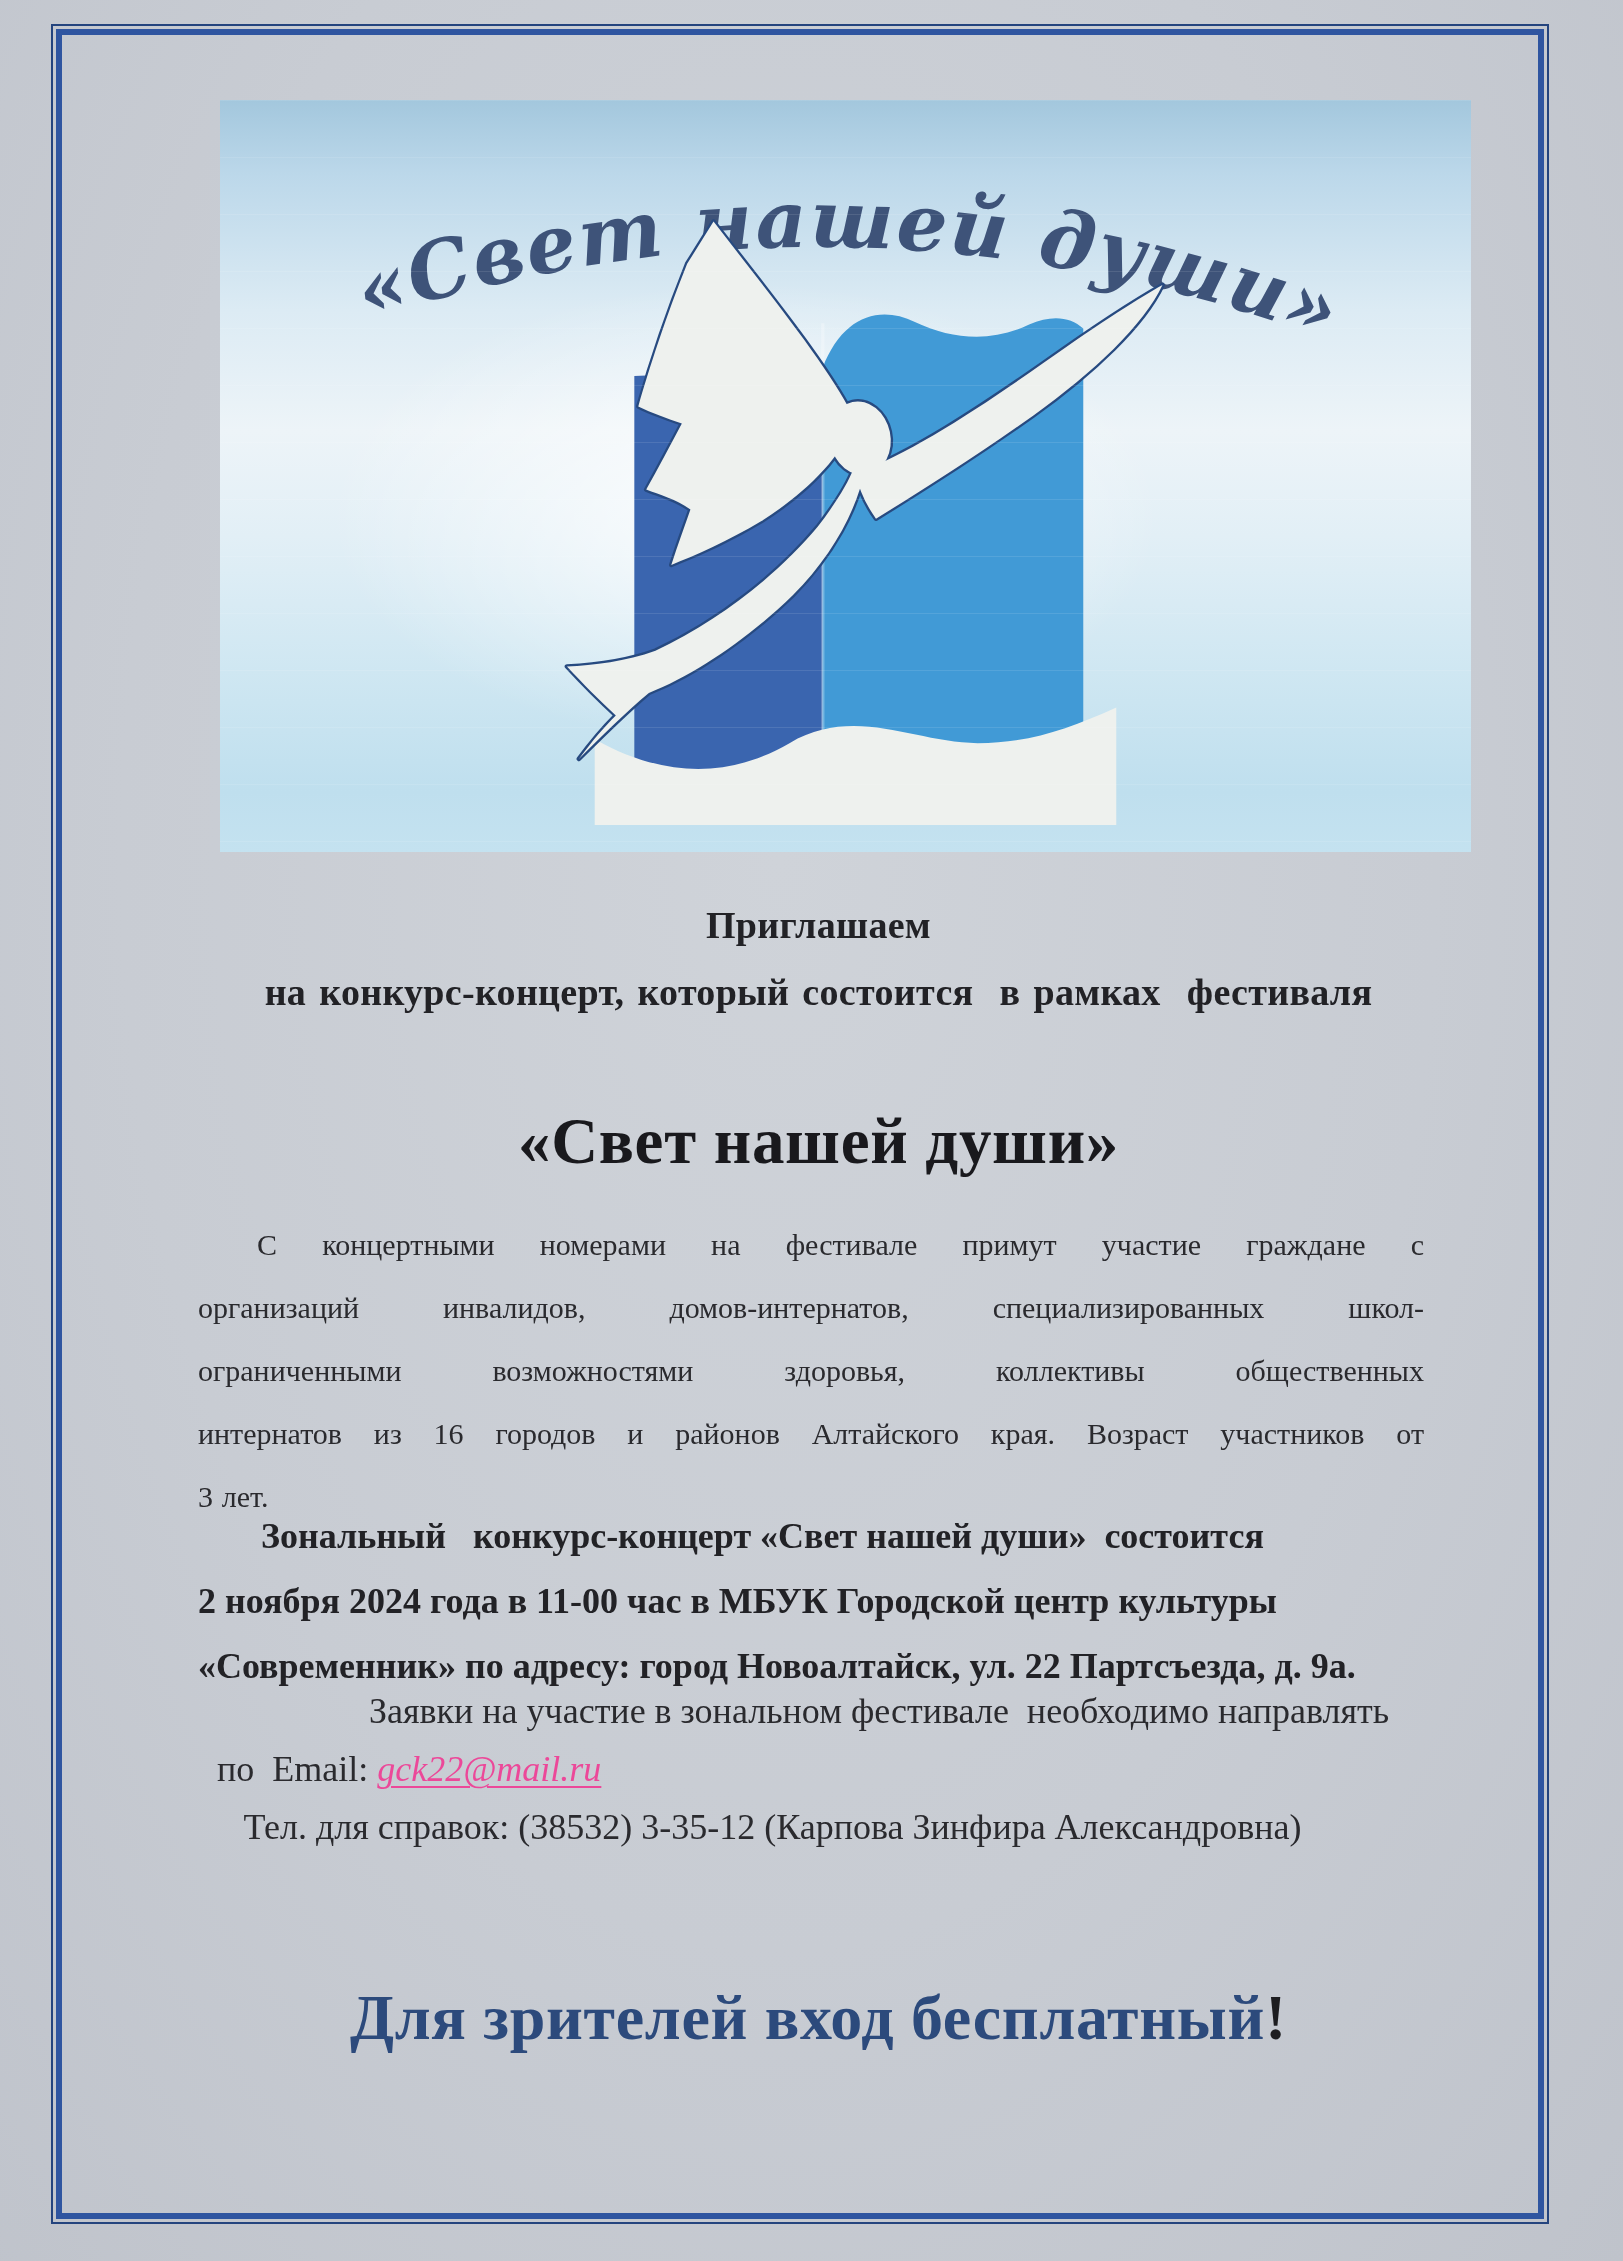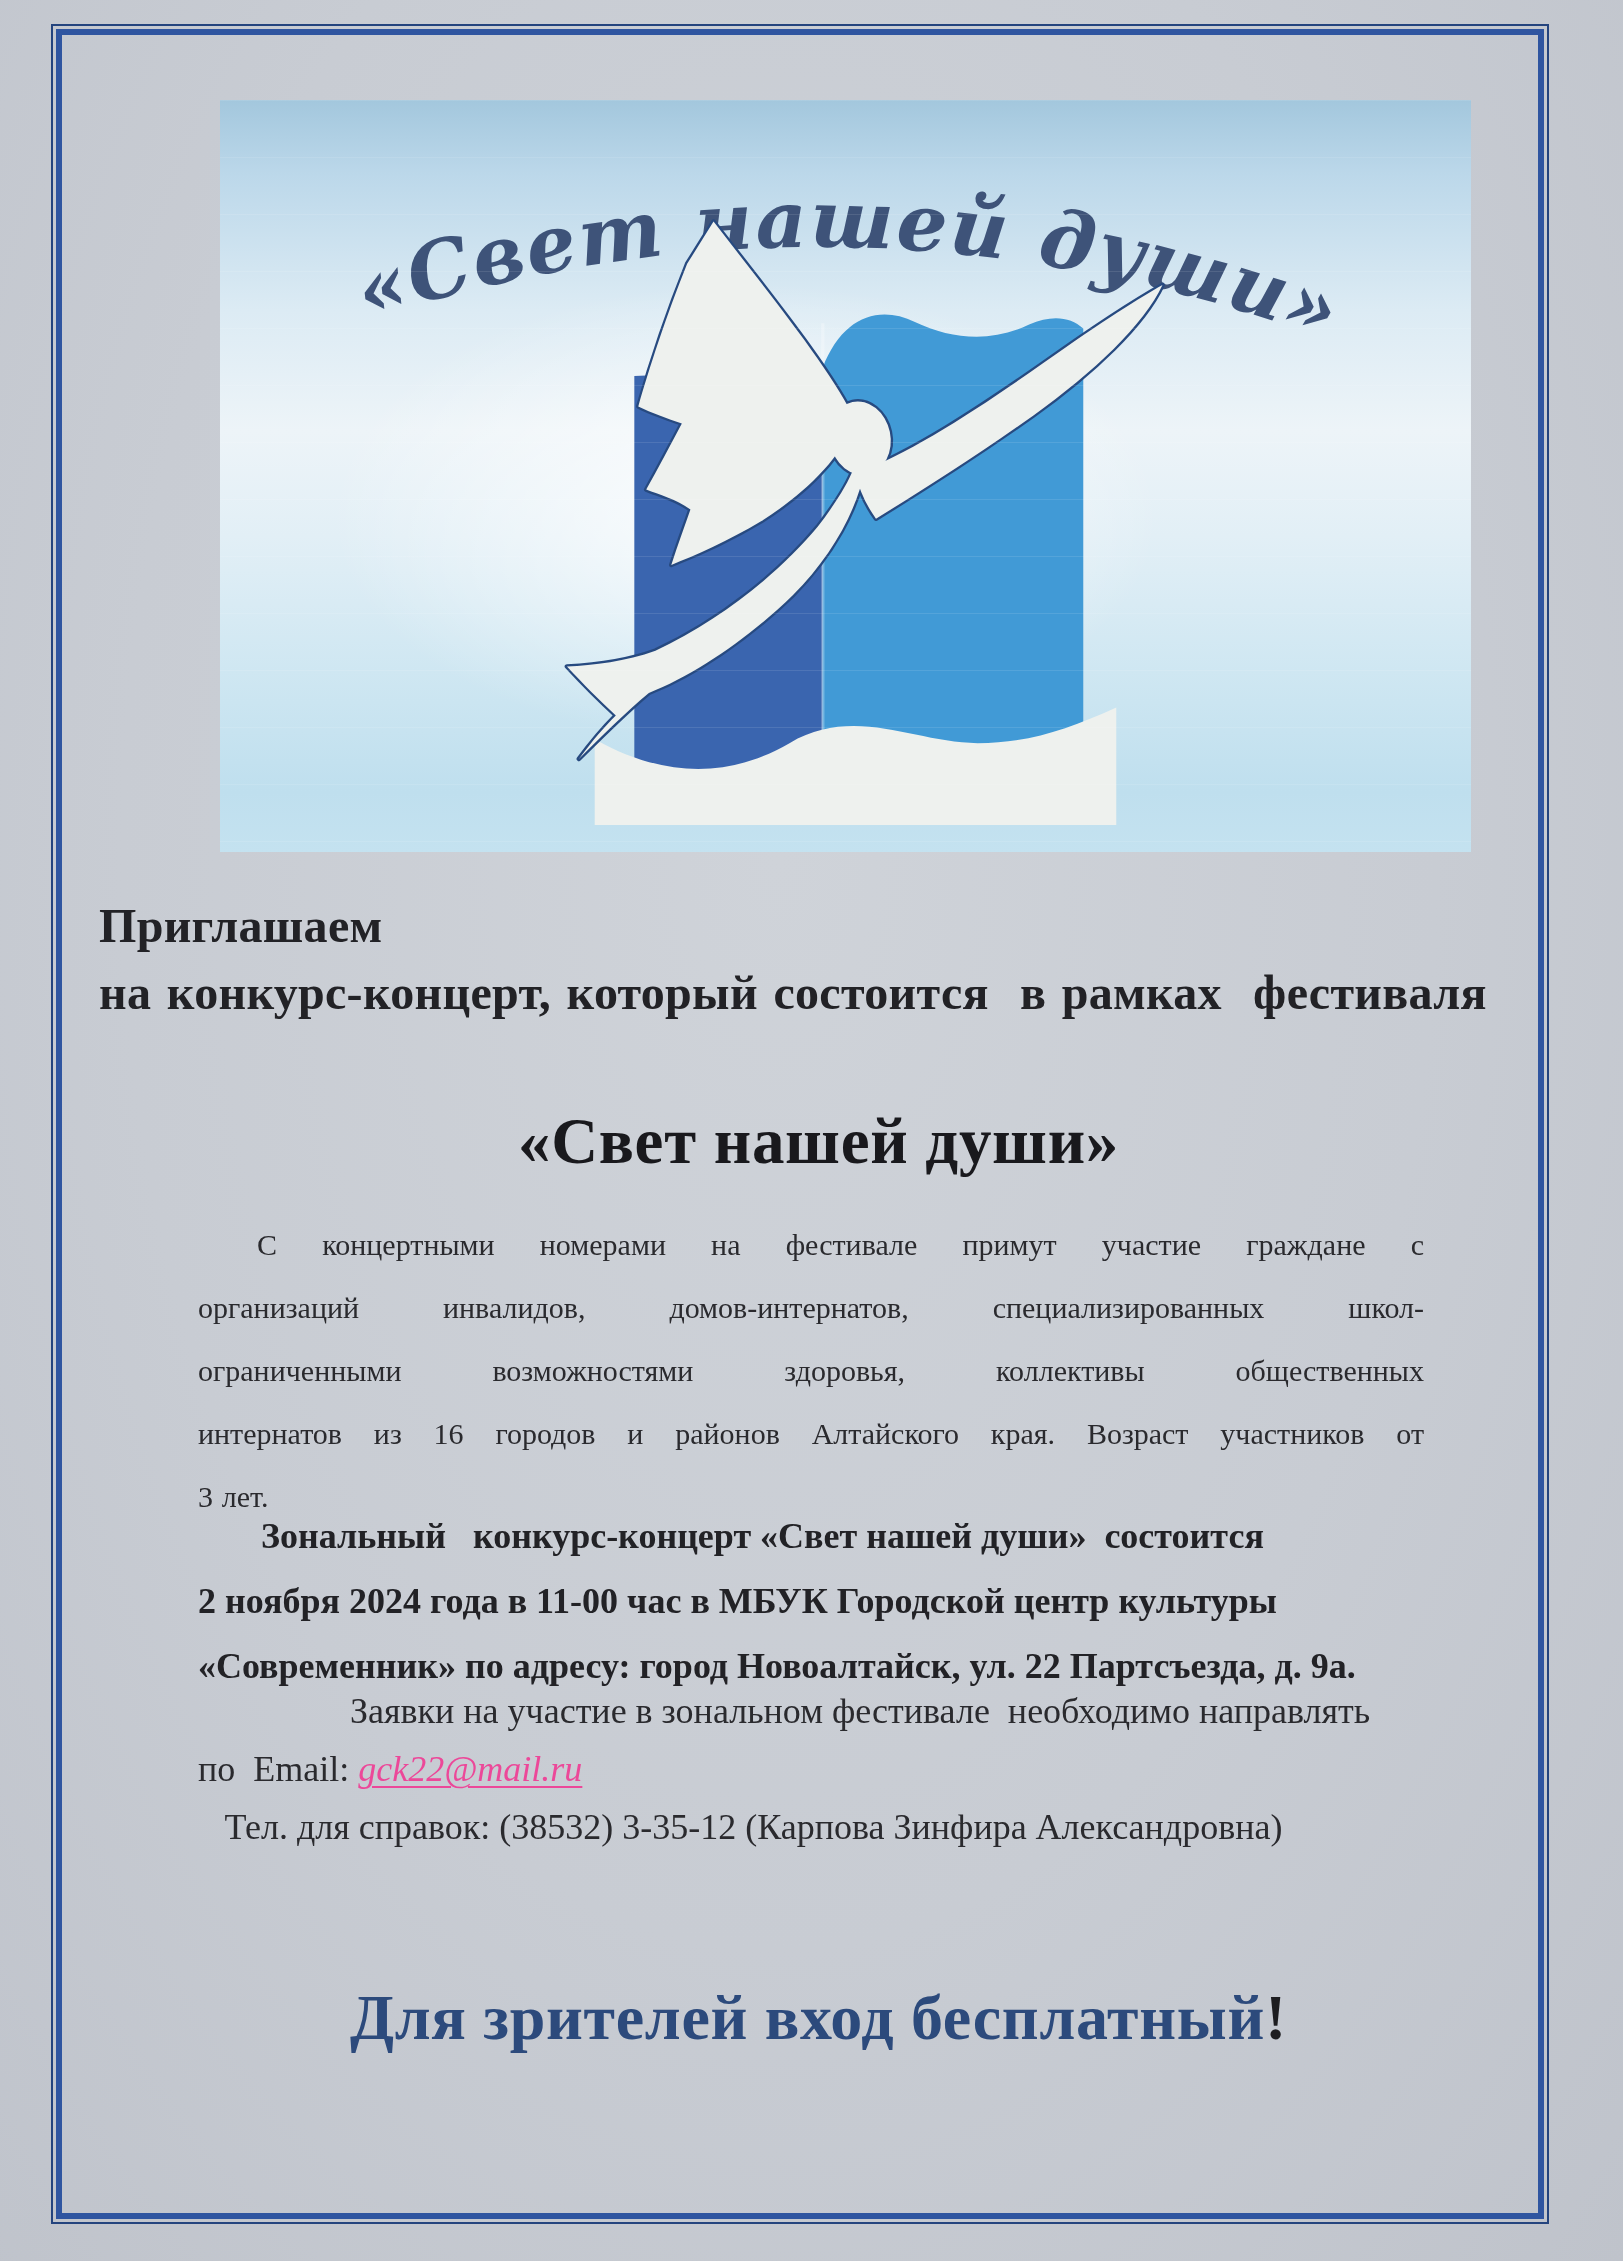--- a/index.html
+++ b/index.html
@@ -28,21 +28,21 @@
   .logo-panel .scanlines{
     position:absolute;inset:0;
     background:repeating-linear-gradient(180deg, rgba(255,255,255,0.10) 0 1.3px, rgba(255,255,255,0) 1.3px 57px);
     pointer-events:none;
   }
   .arc-text-svg{position:absolute;left:106px;top:20px;}
   .emblem-svg{position:absolute;left:335px;top:111px;}
   
   .invite{
     position:absolute;left:99px;top:892px;width:1439px;
-    text-align:left;font-weight:bold;font-size:48px;line-height:67px;
+    text-align:center;font-weight:bold;font-size:38px;line-height:67px;
     letter-spacing:0.3px;word-spacing:3.3px;color:#222226;
   }
   .invite .pre{white-space:pre;}
   .big-title{
     position:absolute;left:99px;top:1104px;width:1439px;
     text-align:center;font-weight:bold;font-size:65px;letter-spacing:0.7px;color:#19191d;
   }
   .about{
     position:absolute;left:198px;top:1213px;width:1226px;
     font-size:30px;line-height:63px;color:#2a2a2e;word-spacing:1.3px;
@@ -53,21 +53,21 @@
   .zonal{
     position:absolute;left:198px;top:1504px;width:1254px;
     font-size:36px;line-height:65px;font-weight:bold;color:#222226;
   }
   .zonal .ln{white-space:pre;}
   .zonal .indent{padding-left:63px;}
   .contacts{
     position:absolute;left:198px;top:1682px;width:1254px;
     font-size:36px;line-height:58px;color:#2a2a2e;
   }
-  .contacts .ln{white-space:pre;}
+  .contacts .ln{white-space:pre;margin-left:19px;}
   .contacts .i1{padding-left:152px;}
   .contacts .i3{padding-left:26.4px;}
   .email-link{color:#ec4899;text-decoration:underline;text-underline-offset:5.3px;text-decoration-thickness:2px;font-style:italic;}
   .footer-line{
     position:absolute;left:99px;top:1981px;width:1439px;
     text-align:center;font-weight:bold;font-size:64px;letter-spacing:0.7px;color:#2c4a7c;
   }
   .footer-line .bang{color:#1d1d20;}
 </style>
 </head>

